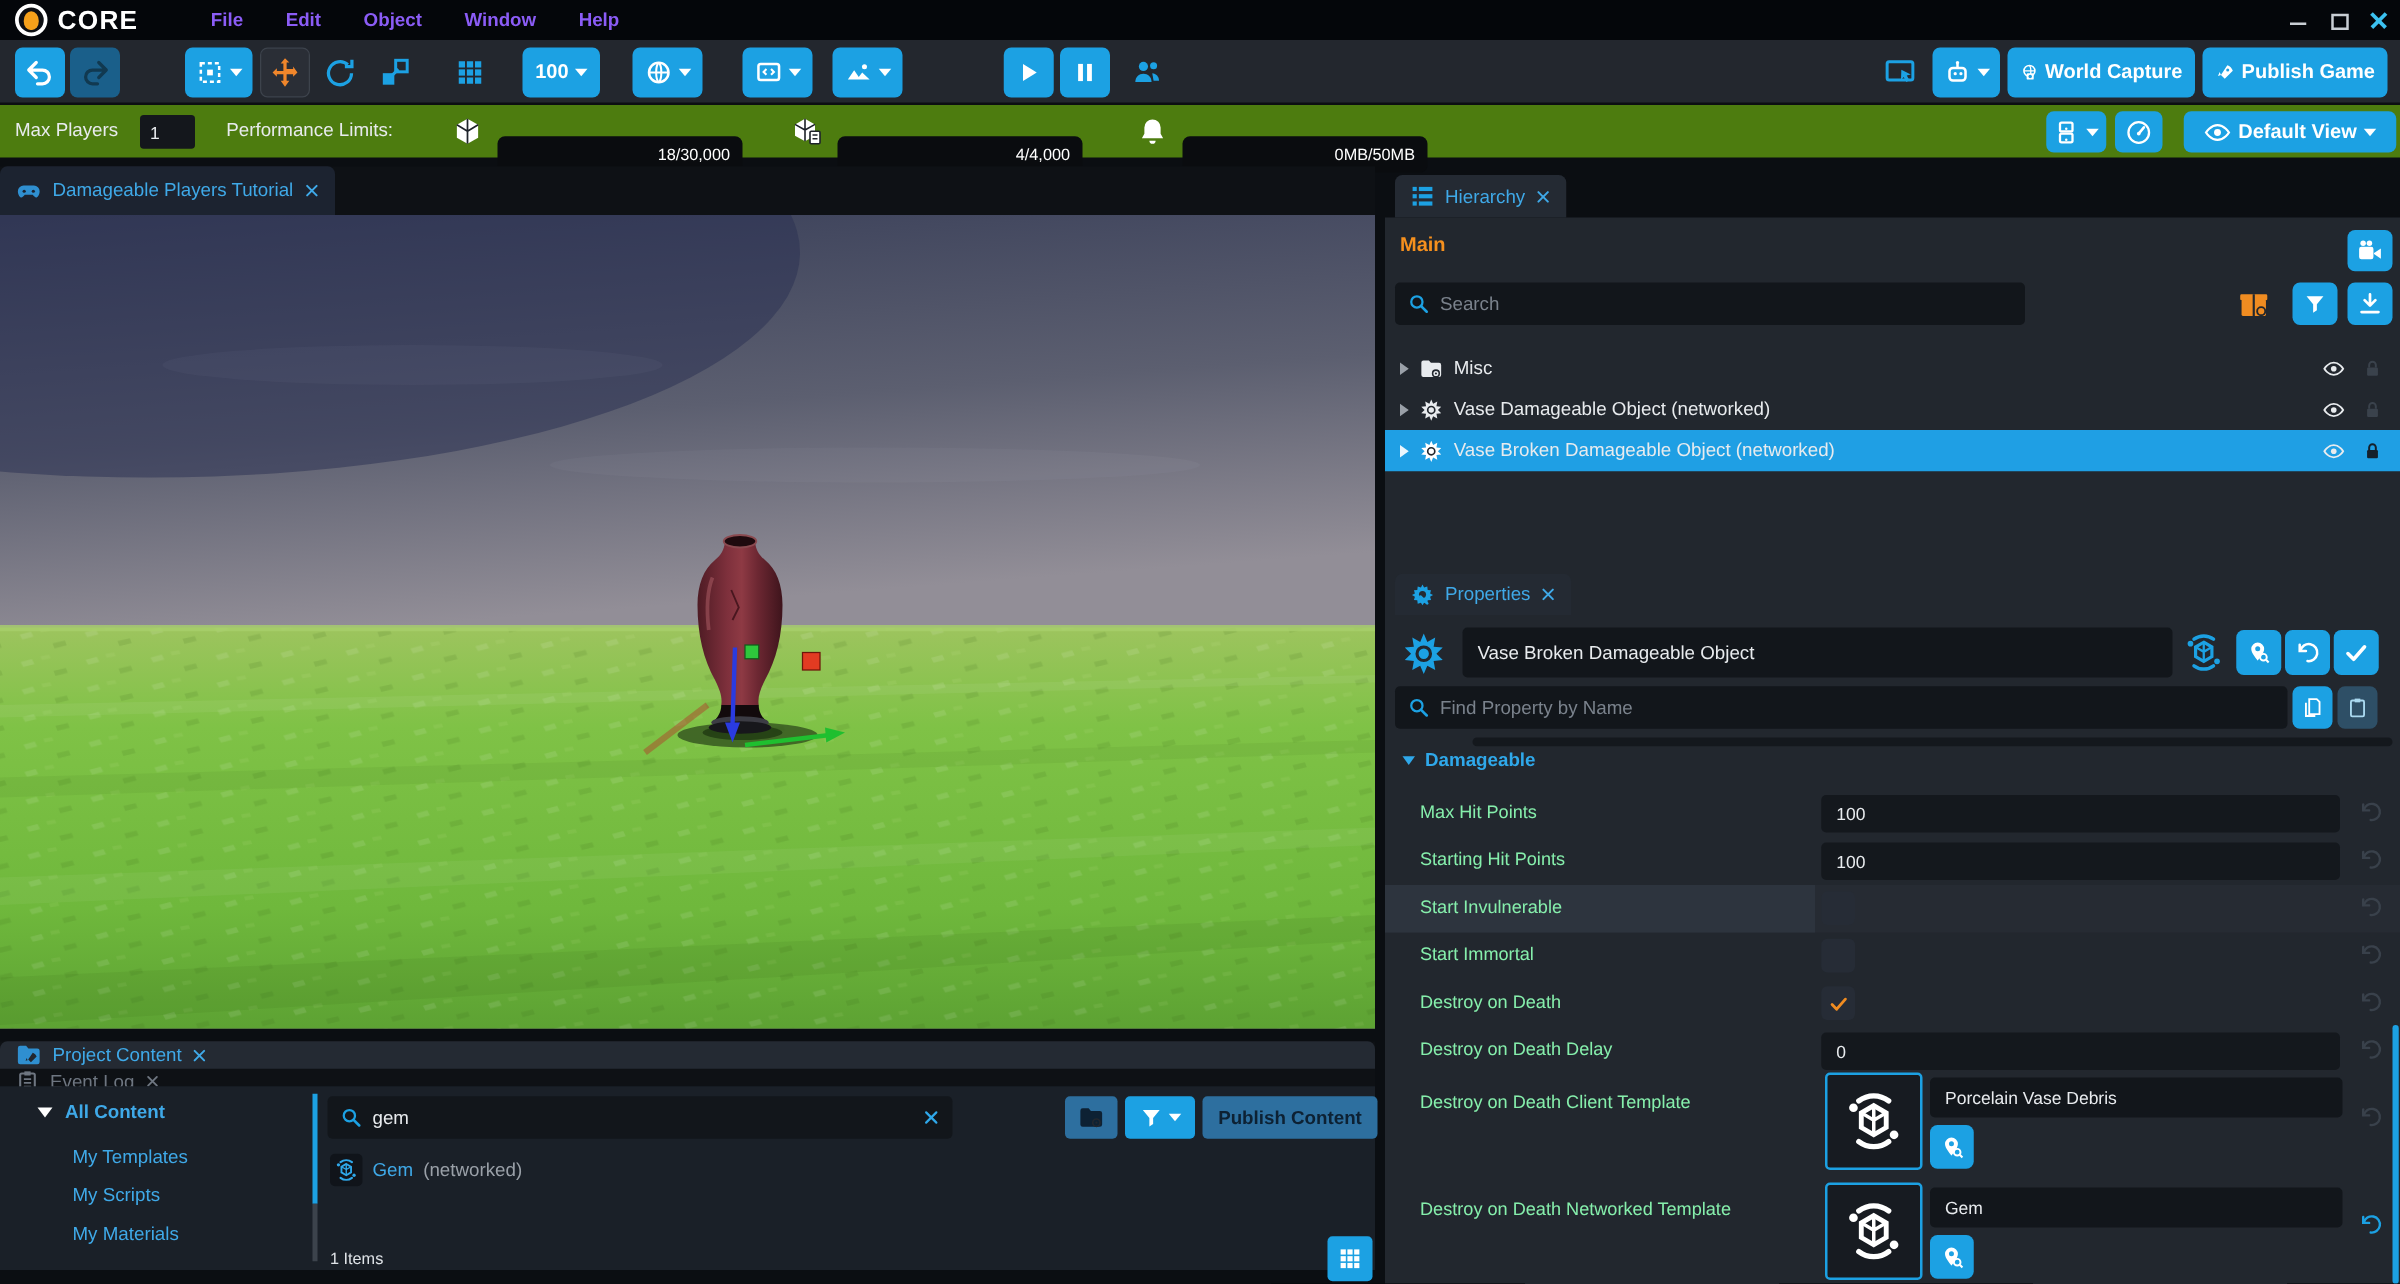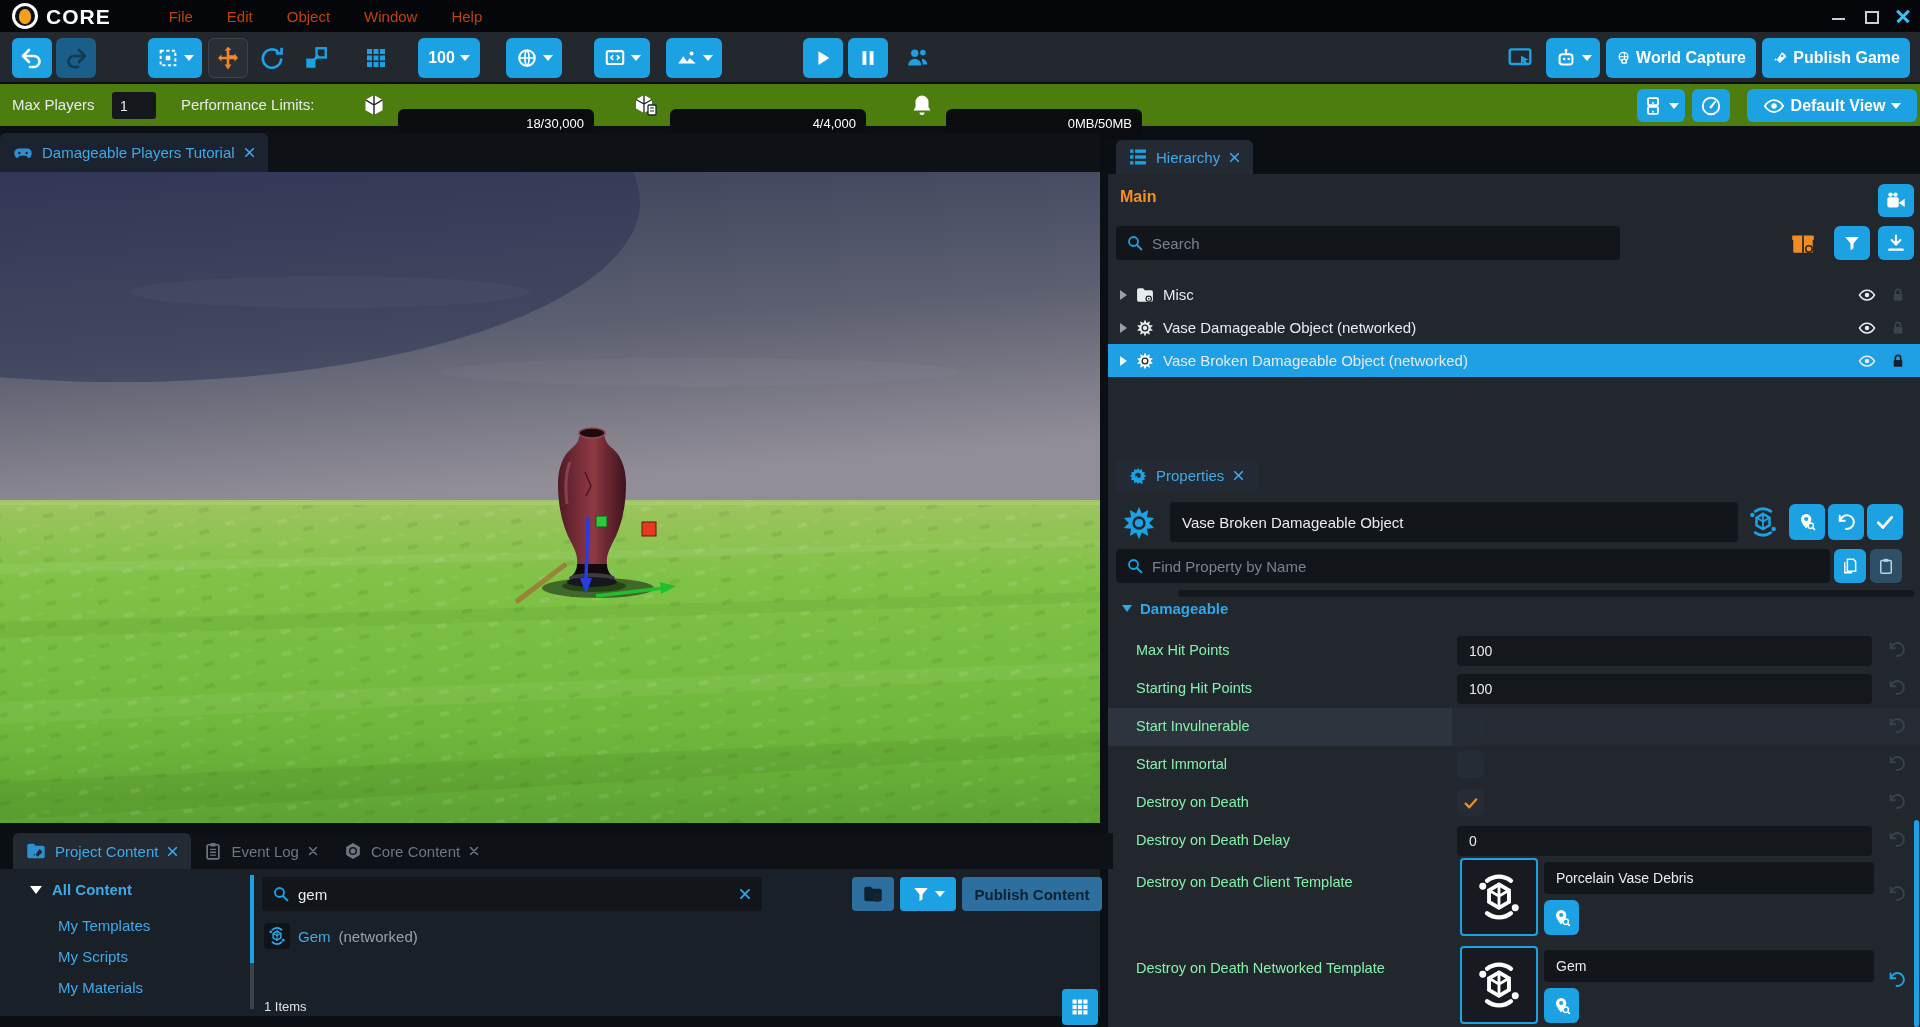--- a/index.html
+++ b/index.html
@@ -8,21 +8,21 @@
   #app { position:relative; width:1920px; height:1027px; background:#0b0e12; overflow:hidden; }
   svg.ic { display:block; }
 
   
   .menubar { position:absolute; left:0; top:0; width:1920px; height:32px; background:#04060a; display:flex; align-items:center; }
   .logo { display:flex; align-items:flex-end; gap:8px; margin-left:12px; }
   .logo-badge { width:26px; height:26px; border-radius:50%; background:#0d0f13; border:3px solid #fff; position:relative; }
   .logo-badge::after { content:""; position:absolute; left:4px; top:3px; width:12px; height:15px; background:#f5a01a; border-radius:50% 50% 45% 45%; }
   .logo-text { font-size:21px; font-weight:bold; letter-spacing:1px; color:#fff; }
   .menus { display:flex; gap:34px; margin-left:58px; }
-  .menu-item { color:#c2410c; font-weight:normal; font-size:15px; cursor:default; }
+  .menu-item { color:#8b5cf6; font-weight:bold; font-size:15px; cursor:default; }
   .win-controls { position:absolute; right:10px; top:0; height:32px; display:flex; align-items:center; gap:18px; }
   .wc { width:14px; height:14px; position:relative; }
   .wc-min::after { content:""; position:absolute; left:0; bottom:3px; width:13px; height:2px; background:#c9ced4; }
   .wc-max::after { content:""; position:absolute; left:1px; top:2px; width:10px; height:9px; border:2px solid #c9ced4; }
   .wc-close::before,.wc-close::after { content:""; position:absolute; left:-1px; top:6px; width:16px; height:2.5px; background:#3bc1f0; }
   .wc-close::before { transform:rotate(45deg); } .wc-close::after { transform:rotate(-45deg); }
 
   
   .toolbar { position:absolute; left:0; top:32px; width:1920px; height:52px; background:#23272e; border-bottom:2px solid #0c0e12; }
   .tbtn { position:absolute; top:6px; height:40px; border-radius:6px; display:flex; align-items:center; justify-content:center; gap:5px; color:#fff; }
@@ -89,21 +89,21 @@
   .reset { position:absolute; right:14px; top:8px; color:#39414b; }
   .reset.active { color:#1ca1e3; }
 
   .tmpl-thumb { position:absolute; left:352px; width:78px; height:78px; background:#171b21; border:2px solid #1ca1e3; border-radius:4px; display:flex; align-items:center; justify-content:center; color:#fff; }
   .tmpl-name { position:absolute; left:436px; width:330px; height:32px; background:#12161b; border-radius:4px; color:#e8ebee; font-size:14px; display:flex; align-items:center; padding:0 12px; }
   .tmpl-pin { position:absolute; left:436px; width:35px; height:35px; background:#1ca1e3; border-radius:6px; display:flex; align-items:center; justify-content:center; color:#fff; }
   .hscroll { position:absolute; left:70px; top:98px; width:736px; height:7px; background:#14181d; border-radius:4px; }
   .vscroll { position:absolute; left:806px; top:328px; width:5px; height:207px; background:#1ca1e3; border-radius:3px; }
 
   
-  .cb-tabbar { left:13px; top:833px; width:1100px; height:36px; display:flex; }
+  .cb-tabbar { left:0; top:833px; width:1100px; height:36px; display:flex;flex-direction:column; }
   .cb-body { position:absolute; left:0; top:869px; width:1100px; height:147px; background:#1a2028; }
   .tree-row { position:absolute; display:flex; align-items:center; gap:10px; color:#3fa9e8; font-size:15px; }
   .tree-row .tri { width:0; height:0; border-left:6px solid transparent; border-right:6px solid transparent; border-top:8px solid #fff; }
   .divider { position:absolute; left:250px; top:6px; width:4px; }
   .cb-btn { position:absolute; top:8px; height:34px; border-radius:4px; display:flex; align-items:center; justify-content:center; gap:5px; }
   .steel { background:#2d6f9f; color:#0d2133; }
   .result-row { position:absolute; left:264px; top:54px; display:flex; align-items:center; gap:8px; font-size:15px; }
   .result-ic { width:26px; height:26px; background:#10141a; border-radius:4px; display:flex; align-items:center; justify-content:center; color:#2fa8ea; }
   .items-count { position:absolute; left:264px; top:130px; font-size:13px; color:#dfe3e7; }
   .x-btn { color:#2fa8ea; font-weight:bold; }

